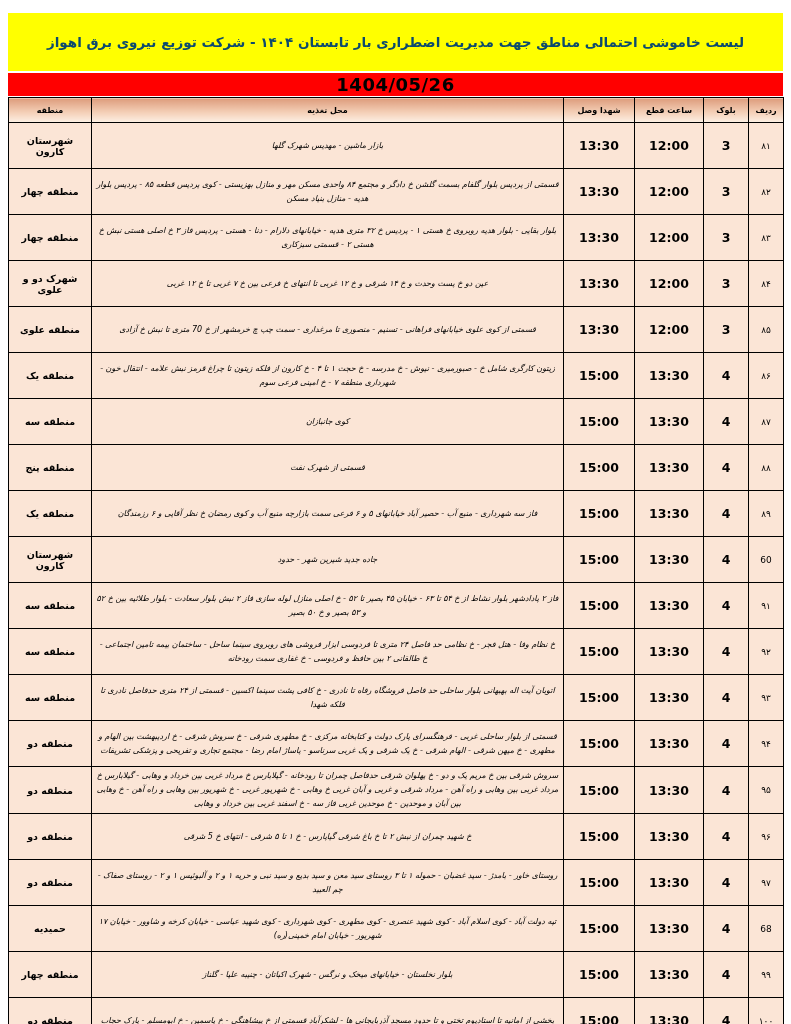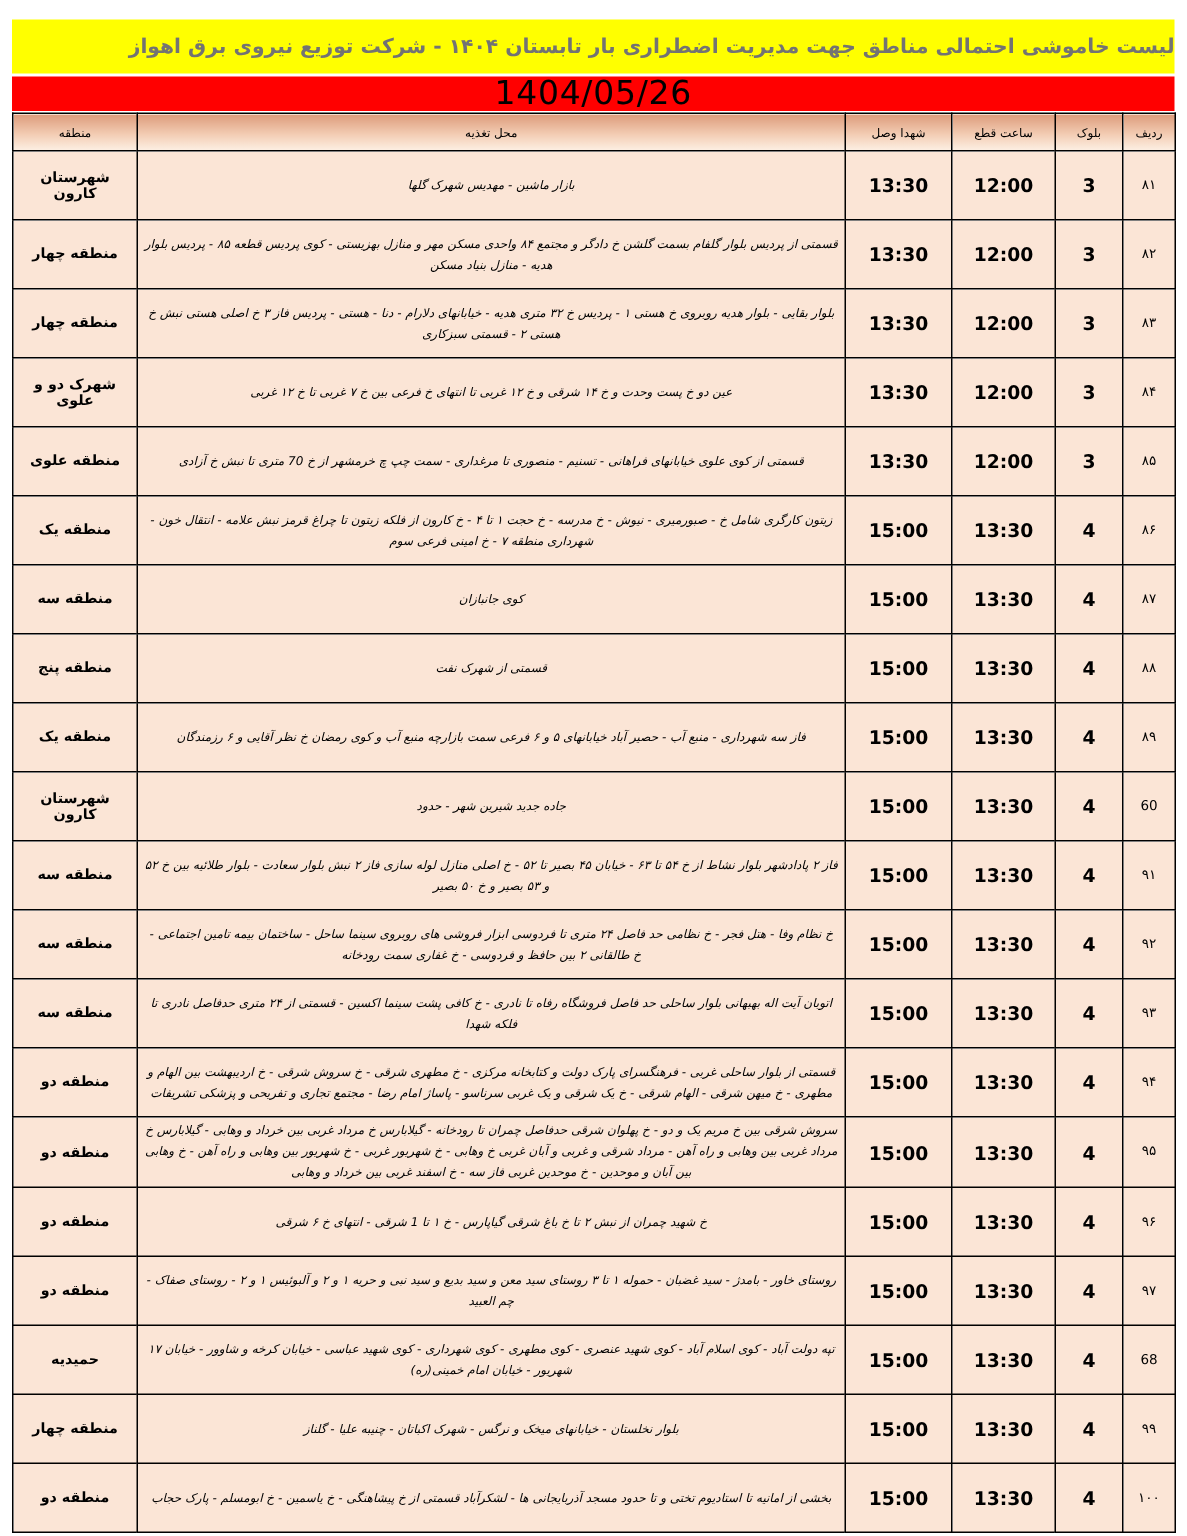--- a/index.html
+++ b/index.html
@@ -5,53 +5,53 @@
   html,body{margin:0;padding:0;background:#ffffff;}
   body{
     width:791px;height:1024px;overflow:hidden;
     font-family:"DejaVu Sans",sans-serif;color:#000;
     -webkit-font-smoothing:antialiased;
   }
   .page{padding:13px 8px 0 8px;width:775px;}
 
   .title-banner{
     background:#FFFF00;
-    color:#737373;
-    height:36px;
-    display:flex;align-items:center;
+    color:#0c4a6e;
+    height:58px;
+    display:flex;align-items:center;justify-content:center;
     font-weight:bold;font-size:13.5px;
     direction:rtl;
     margin-bottom:2px;
   }
   .date-banner{
     background:#FF0000;
     color:#000000;
     height:23px;
     display:flex;align-items:center;justify-content:center;
-    font-weight:normal;font-size:22px;
+    font-weight:bold;font-size:18px;
     letter-spacing:.5px;
     margin-bottom:1px;
   }
 
   table.outage{
     width:775px;
     border-collapse:collapse;
     table-layout:fixed;
     direction:rtl;
   }
   table.outage th, table.outage td{
     border:1px solid #000;
     text-align:center;
     vertical-align:middle;
     padding:2px 4px;
     overflow:hidden;
   }
   table.outage th{
     background:linear-gradient(to bottom,#DD9C7C 0%,#F3CDB4 55%,#FDF0E4 100%);
-    font-size:8px;font-weight:normal;height:20px;
+    font-size:8px;font-weight:bold;height:20px;
   }
   table.outage td{
     background:#FBE5D6;
     height:41px;
   }
   td.c-radif{font-size:9px;}
   td.c-block,td.c-cut,td.c-restore{font-size:12.5px;font-weight:bold;direction:ltr;}
   td.c-loc{font-size:8px;line-height:1.75;padding:3px 10px;font-style:italic;}
   td.c-region{font-size:9.5px;font-weight:bold;}
 </style>
@@ -206,21 +206,21 @@
     <td class="c-cut">13:30</td>
     <td class="c-restore">15:00</td>
     <td class="c-loc">سروش شرقی بین خ مریم یک و دو - خ پهلوان شرقی حدفاصل چمران تا رودخانه - گیلابارس خ مرداد غربی بین خرداد و وهابی - گیلابارس خ مرداد غربی بین وهابی و راه آهن - مرداد شرقی و غربی و آبان غربی خ وهابی - خ شهریور غربی - خ شهریور بین وهابی و راه آهن - خ وهابی بین آبان و موحدین - خ موحدین غربی فاز سه - خ اسفند غربی بین خرداد و وهابی</td>
     <td class="c-region">منطقه دو</td>
   </tr>
         <tr>
     <td class="c-radif">۹۶</td>
     <td class="c-block">4</td>
     <td class="c-cut">13:30</td>
     <td class="c-restore">15:00</td>
-    <td class="c-loc">خ شهید چمران از نبش ۲ تا خ باغ شرقی گیاپارس - خ ۱ تا 1 شرقی - انتهای خ ۶ شرقی</td>
+    <td class="c-loc">خ شهید چمران از نبش ۲ تا خ باغ شرقی گیاپارس - خ ۱ تا ۵ شرقی - انتهای خ 5 شرقی</td>
     <td class="c-region">منطقه دو</td>
   </tr>
         <tr>
     <td class="c-radif">۹۷</td>
     <td class="c-block">4</td>
     <td class="c-cut">13:30</td>
     <td class="c-restore">15:00</td>
     <td class="c-loc">روستای خاور - بامدژ - سید غضبان - حموله ۱ تا ۳ روستای سید معن و سید بدیع و سید نبی و حریه ۱ و ۲ و آلبوئیس ۱ و ۲ - روستای صفاک - چم العبید</td>
     <td class="c-region">منطقه دو</td>
   </tr>

